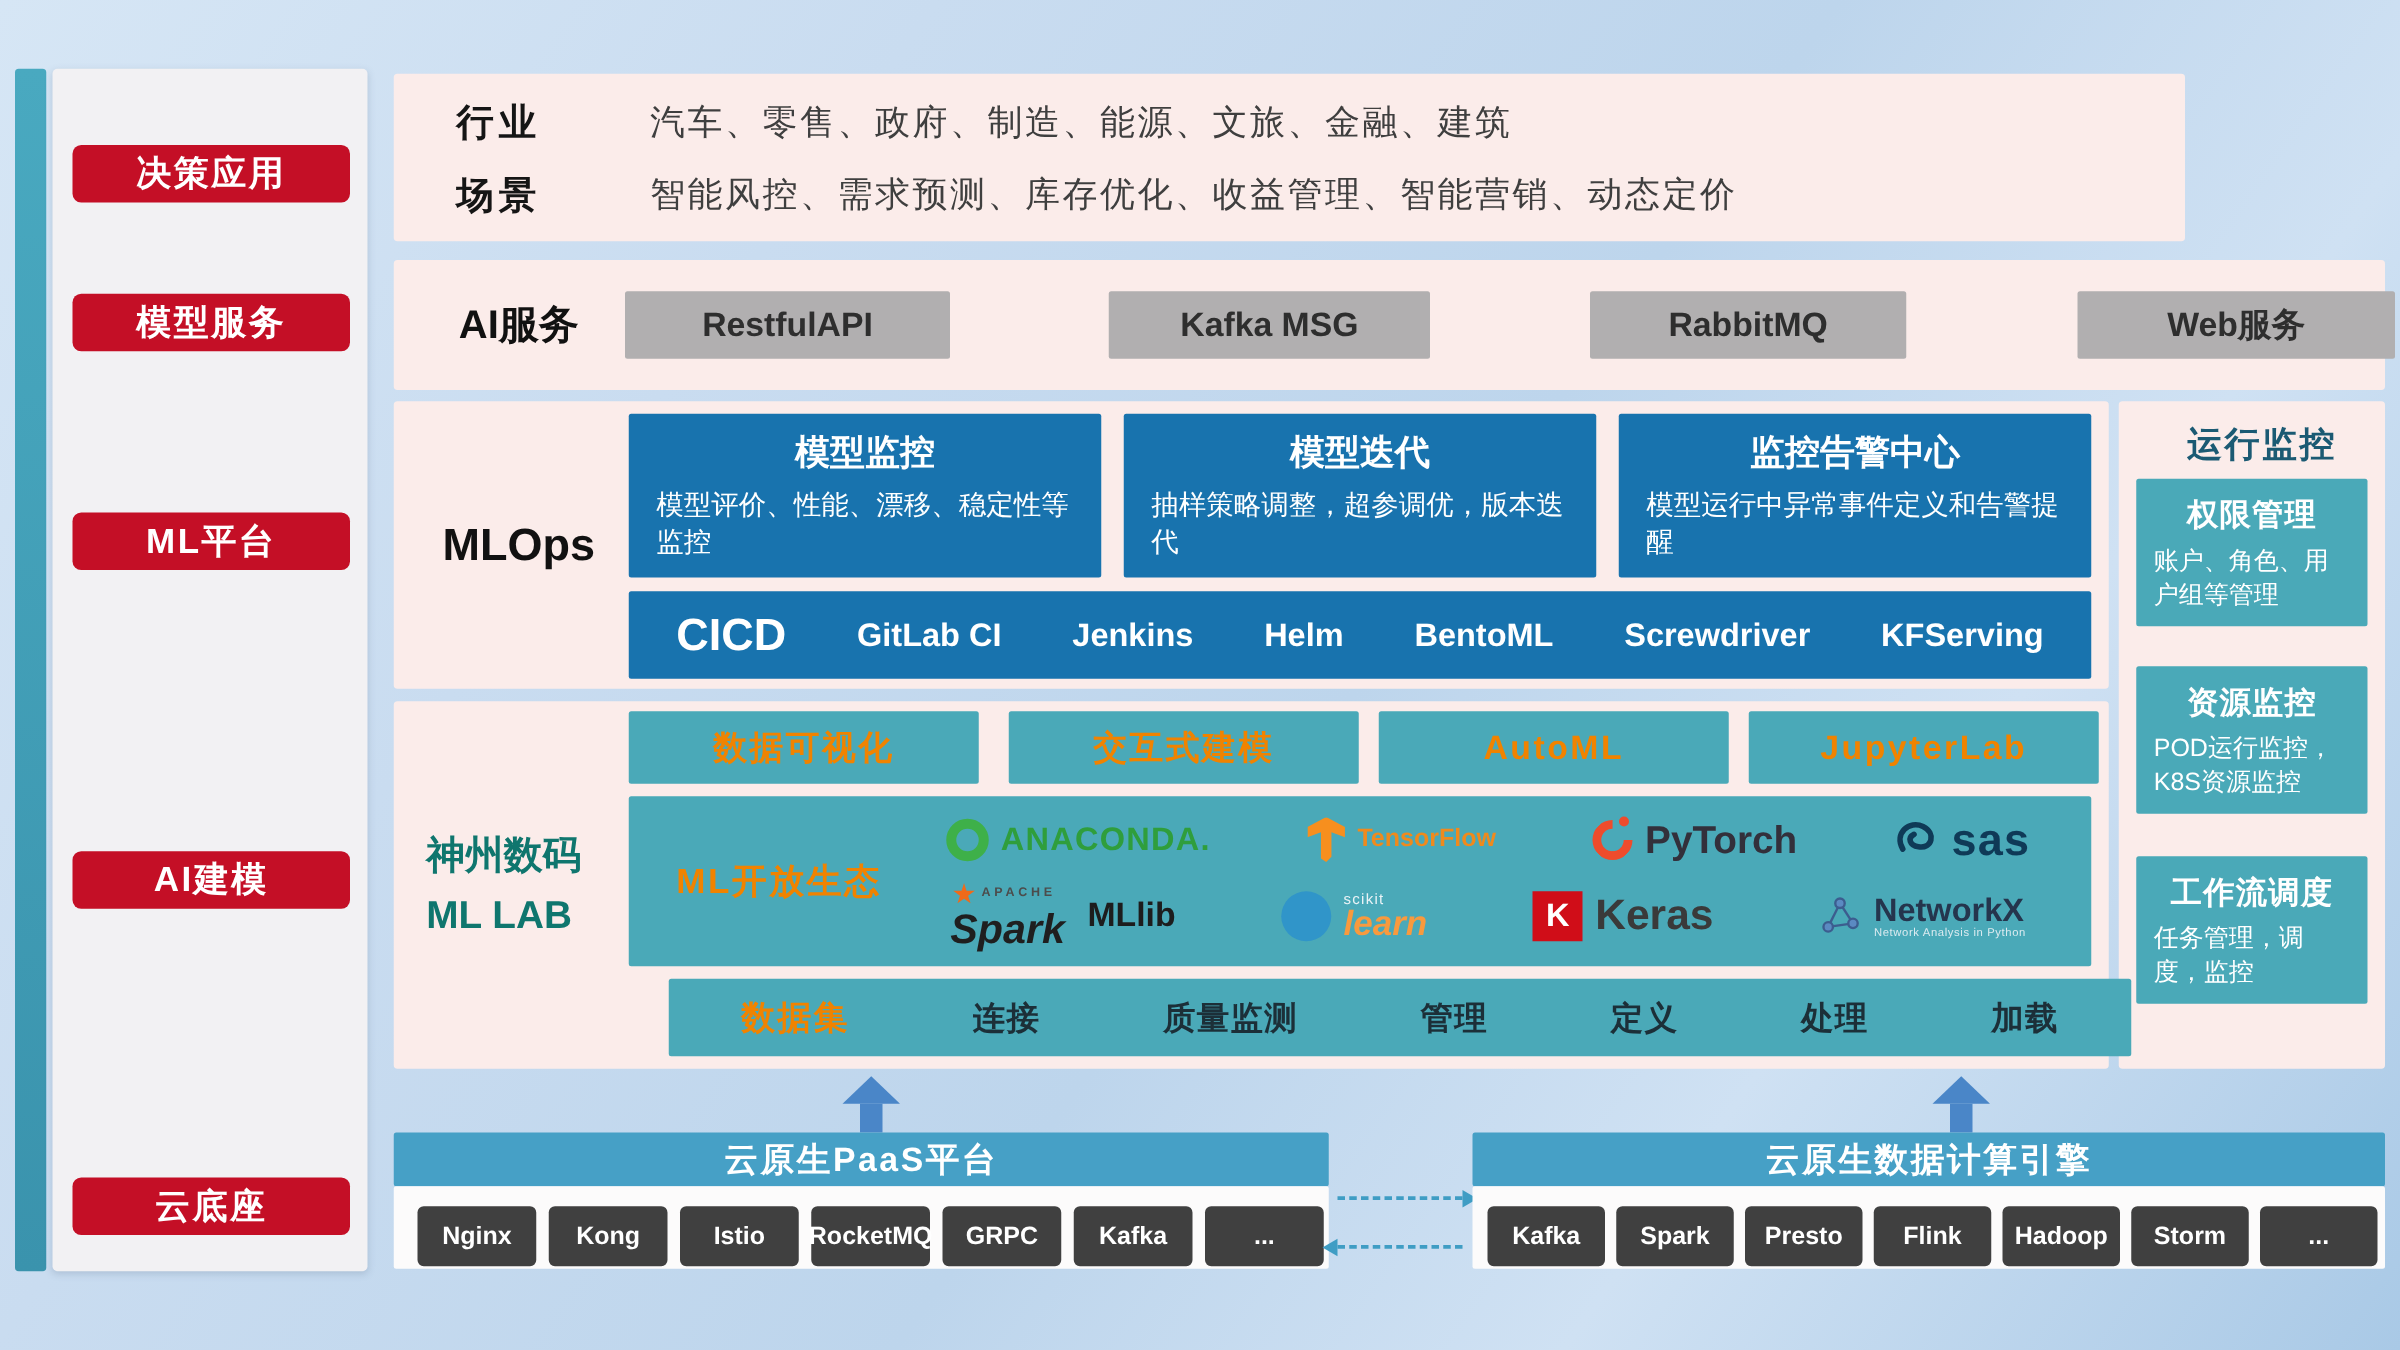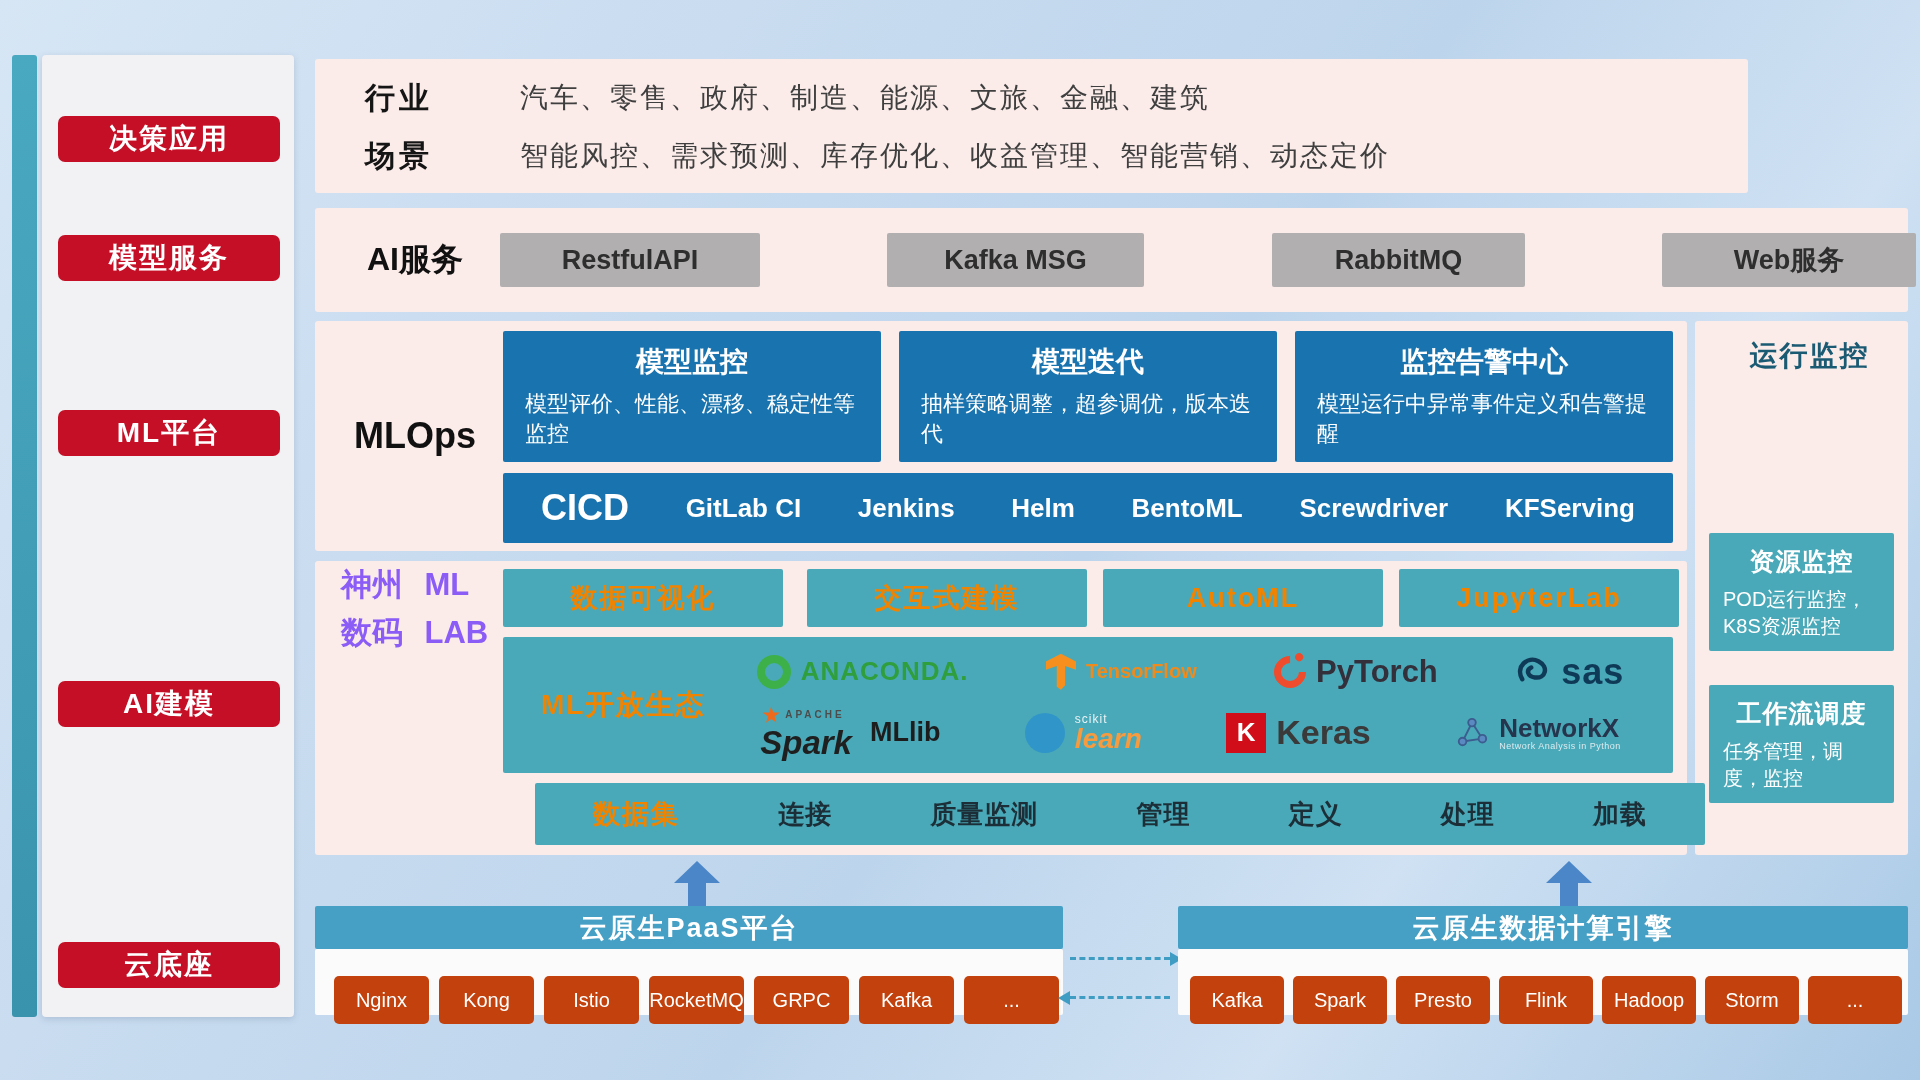--- a/index.html
+++ b/index.html
@@ -27,22 +27,22 @@
   .cicd-bar{position:absolute;left:188px;top:152px;width:1170px;height:70px;background:#1873ae;border-radius:2px;
     display:flex;align-items:center;justify-content:space-between;padding:0 38px;box-sizing:border-box;color:#fff;}
   .cicd-label{font-size:36px;font-weight:bold;}
   .cicd-item{font-size:26px;font-weight:600;}
   
   .mon-title{position:absolute;top:16px;left:0;right:0;text-align:center;font-size:28px;font-weight:bold;color:#1b5a73;letter-spacing:2px;padding-left:16px;}
   .mon-card{position:absolute;left:14px;width:185px;height:118px;background:#4aa9b8;border-radius:2px;color:#fff;}
   .mon-card .t{font-size:25px;font-weight:bold;text-align:center;margin-top:12px;letter-spacing:1px;}
   .mon-card .d{font-size:20px;margin:8px 14px 0;line-height:1.35;}
   
-  .lab-label{position:absolute;left:20px;top:0;bottom:0;width:162px;display:flex;justify-content:center;
-    font-size:31px;font-weight:bold;color:#8b5cf6;line-height:1.55;padding-left:6px;}
+  .lab-label{position:absolute;left:20px;top:0;bottom:0;width:162px;display:flex;flex-direction:column;justify-content:center;
+    font-size:31px;font-weight:bold;color:#0f766e;line-height:1.55;padding-left:6px;}
   .tool-btn{position:absolute;top:8px;height:58px;width:280px;background:#4aa9b8;color:#f08300;font-size:27px;font-weight:bold;
     display:flex;align-items:center;justify-content:center;border-radius:2px;letter-spacing:2px;cursor:pointer;}
   .eco-box{position:absolute;left:188px;top:76px;width:1170px;height:136px;background:#4aa9b8;border-radius:2px;}
   .eco-label{position:absolute;left:38px;top:0;bottom:0;display:flex;align-items:center;font-size:28px;font-weight:bold;color:#f08300;letter-spacing:2px;}
   .eco-logos{position:absolute;left:215px;right:10px;top:0;bottom:0;display:flex;flex-direction:column;justify-content:space-evenly;}
   .eco-row{display:flex;align-items:center;justify-content:space-around;}
   .logo{display:inline-flex;align-items:center;gap:10px;}
   .ana-icon{width:34px;height:34px;border-radius:50%;border:8px solid #3eb049;box-sizing:border-box;}
   .ana-text{color:#2f9e3c;font-weight:800;font-size:26px;letter-spacing:1px;}
   .tf-icon{width:30px;height:36px;background:#f78f1e;
@@ -70,21 +70,21 @@
   .nx-text{color:#25354d;font-weight:bold;font-size:26px;}
   .nx-sub{font-size:9px;color:#dcebf0;letter-spacing:.5px;}
   .ds-bar{position:absolute;left:188px;top:222px;width:1170px;height:62px;background:#4aa9b8;border-radius:2px;
     display:flex;align-items:center;justify-content:space-between;padding:0 58px;box-sizing:border-box;margin-left:32px;}
   .ds-label{color:#f08300;font-weight:bold;font-size:27px;letter-spacing:2px;}
   .ds-item{color:#1c2f38;font-size:26px;font-weight:600;letter-spacing:1px;}
   
   .found-header{position:absolute;height:43px;background:#46a0c6;color:#fff;font-size:27px;font-weight:bold;
     display:flex;align-items:center;justify-content:center;letter-spacing:2px;border-radius:2px;}
   .found-body{position:absolute;height:66px;background:#fcfbfb;border-radius:2px;}
-  .chip{position:absolute;top:27px;height:48px;background:#c2410c;border-radius:5px;color:#fff;font-size:20px;font-weight:normal;
+  .chip{position:absolute;top:16px;height:48px;background:#404040;border-radius:5px;color:#fff;font-size:20px;font-weight:bold;
     display:flex;align-items:center;justify-content:center;text-align:center;line-height:1.05;padding:0 2px;box-sizing:border-box;cursor:pointer;}
   
   .up-arrow{position:absolute;width:46px;height:45px;}
   .up-arrow .head{width:0;height:0;border-left:23px solid transparent;border-right:23px solid transparent;border-bottom:22px solid #4a86c8;}
   .up-arrow .stem{width:18px;height:23px;background:#4a86c8;margin:0 auto;}
   .dash-line{position:absolute;width:100px;border-top:3px dashed #3f9dc4;}
   .dash-line.right::after{content:"";position:absolute;right:-12px;top:-8px;border-left:12px solid #3f9dc4;border-top:7px solid transparent;border-bottom:7px solid transparent;}
   .dash-line.left::before{content:"";position:absolute;left:-12px;top:-8px;border-right:12px solid #3f9dc4;border-top:7px solid transparent;border-bottom:7px solid transparent;}
 </style>
 </head>
@@ -142,20 +142,24 @@
       <span class="cicd-item">Jenkins</span>
       <span class="cicd-item">Helm</span>
       <span class="cicd-item">BentoML</span>
       <span class="cicd-item">Screwdriver</span>
       <span class="cicd-item">KFServing</span>
     </div>
   </div>
 
   <div class="panel" style="left:1695px;top:321px;width:213px;height:534px">
     <div class="mon-title">运行监控</div>
+    <div class="mon-card" style="top:62px">
+      <div class="t">权限管理</div>
+      <div class="d">账户、角色、用户组等管理</div>
+    </div>
     <div class="mon-card" style="top:212px">
       <div class="t">资源监控</div>
       <div class="d">POD运行监控，K8S资源监控</div>
     </div>
     <div class="mon-card" style="top:364px">
       <div class="t">工作流调度</div>
       <div class="d">任务管理，调度，监控</div>
     </div>
   </div>
 

